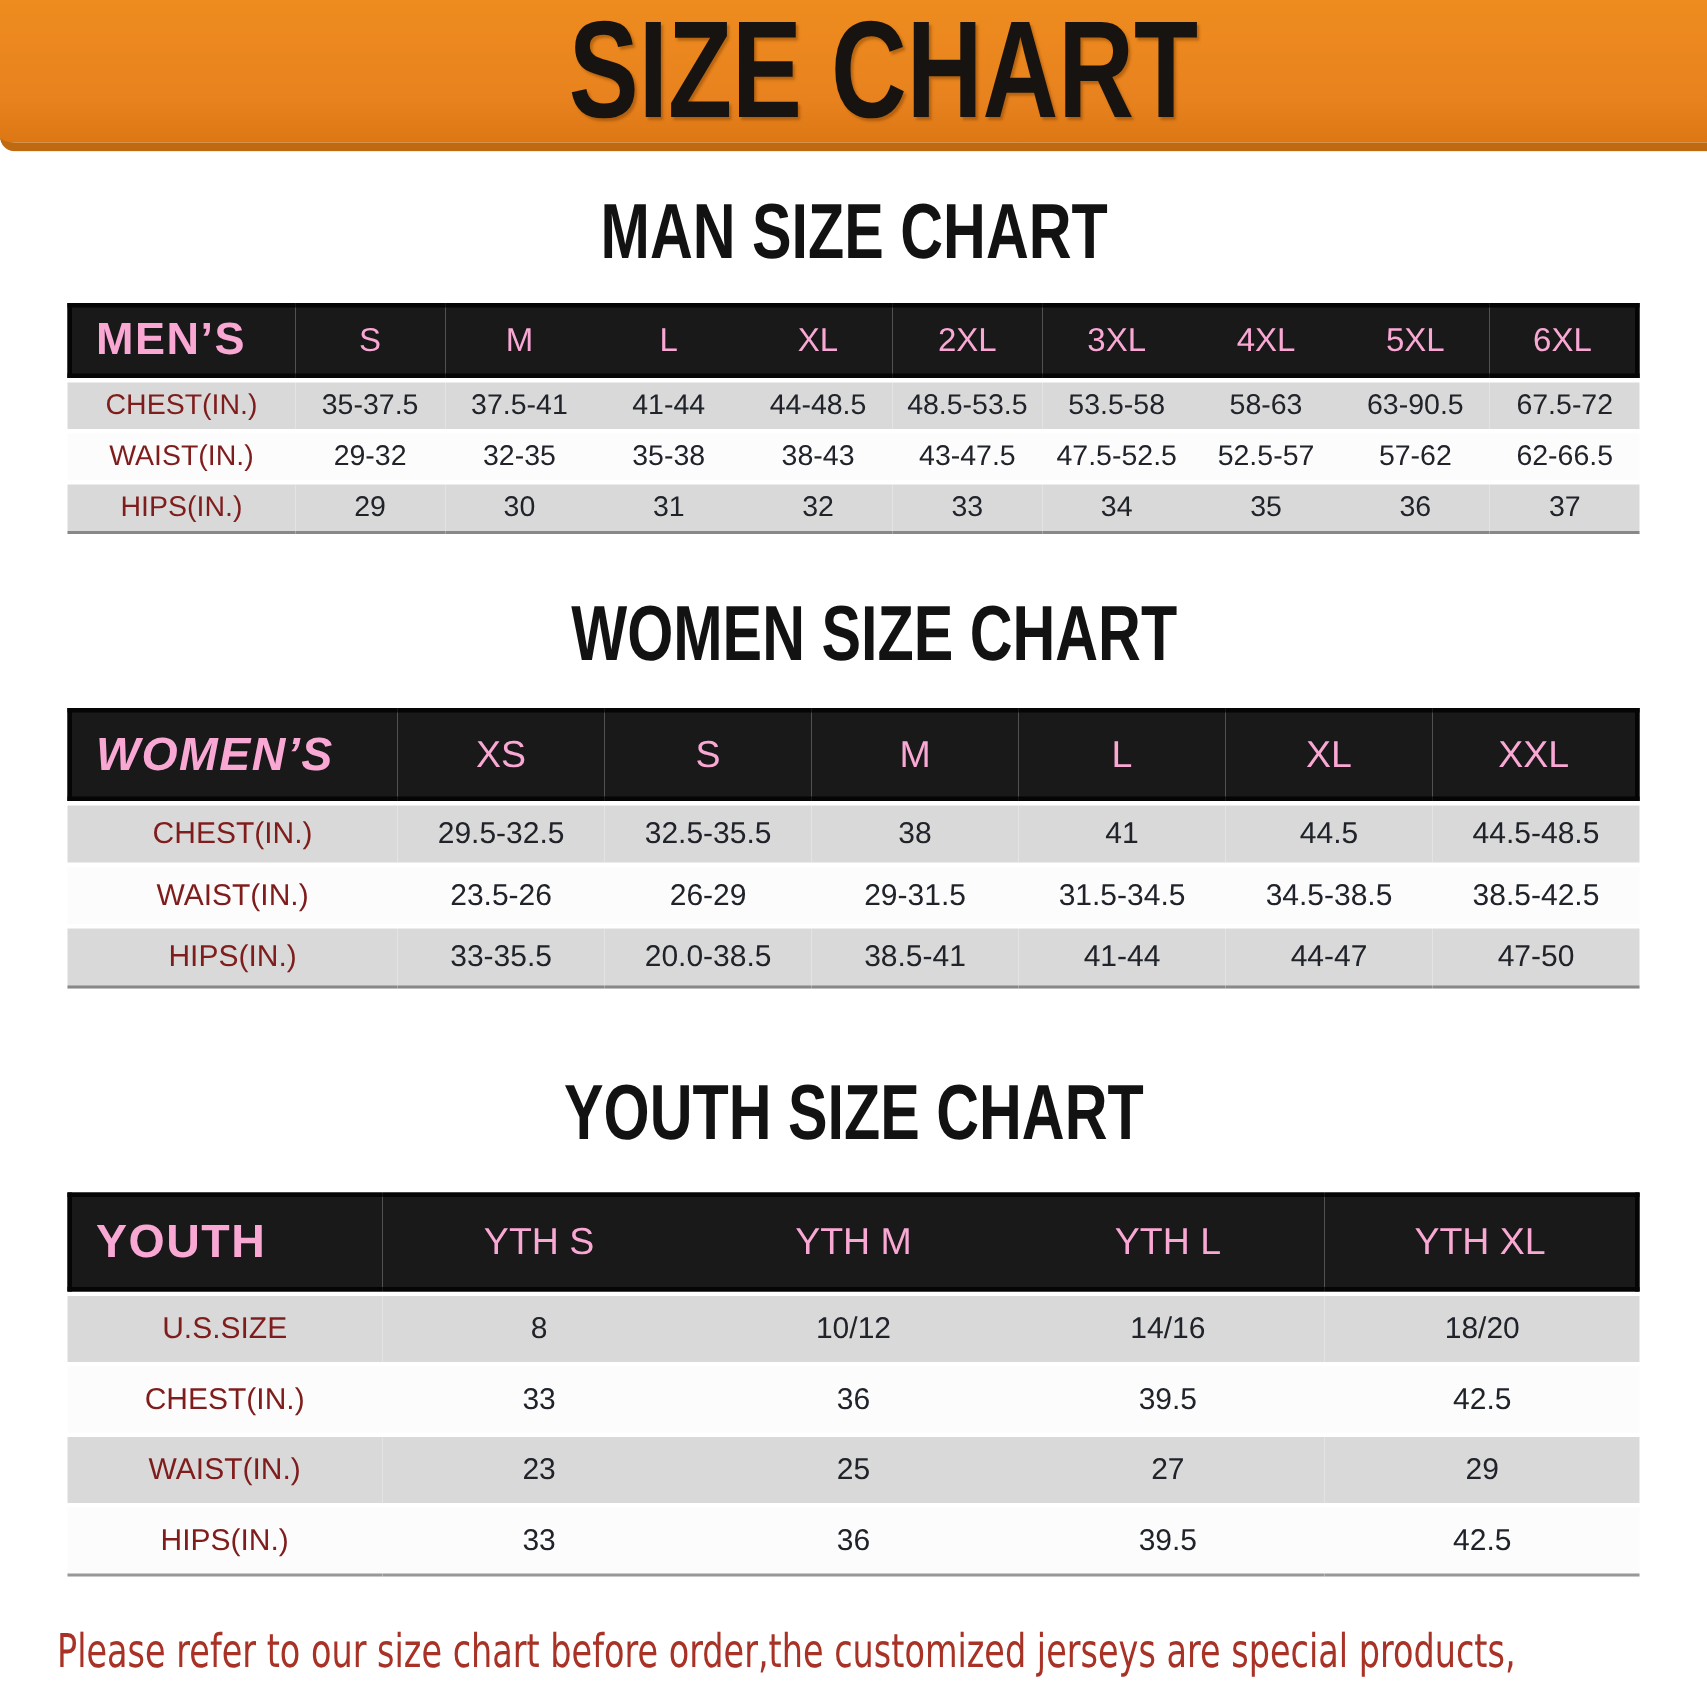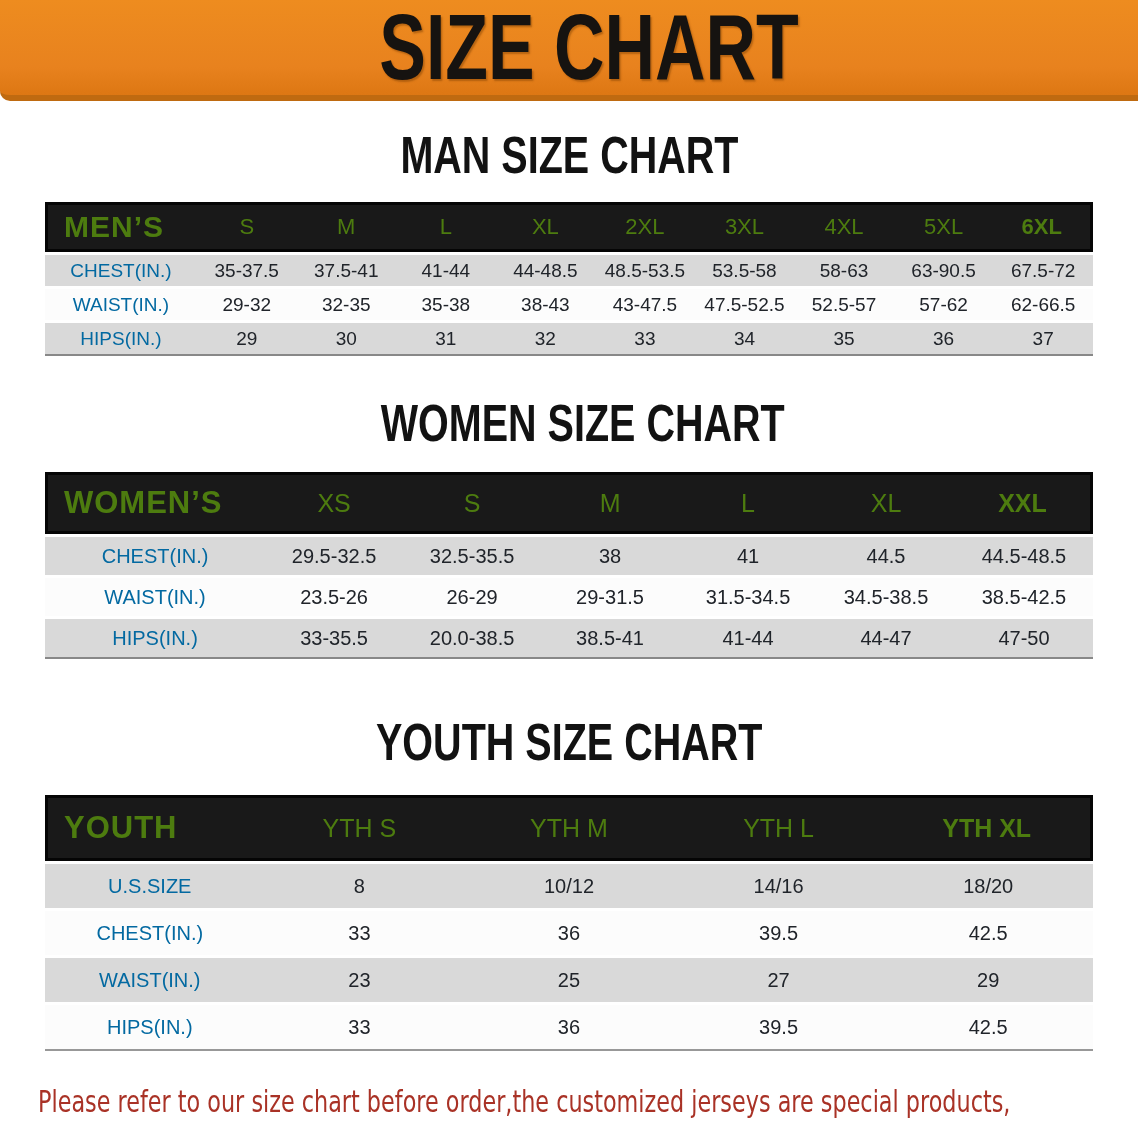--- a/index.html
+++ b/index.html
@@ -62,51 +62,51 @@
     table-layout: fixed;
   }
   .size-table th, .size-table td {
     padding: 0;
     vertical-align: middle;
     text-align: center;
   }
 
   .header-row th {
     background: #191919;
-    color: #4d7c0f;
+    color: #f9a8d4;
     border-top: 3px solid #050505;
     border-bottom: 3px solid #050505;
     font-weight: 400;
   }
   .header-row th:first-child { border-left: 3px solid #050505; }
-  .header-row th:last-child  { border-right: 3px solid #050505; font-weight: bold; }
+  .header-row th:last-child  { border-right: 3px solid #050505; }
 
   th.group-label {
     text-align: left !important;
     padding-left: 16px !important;
     font-weight: 800;
     letter-spacing: 1px;
   }
 
   tbody tr:nth-child(odd) td  { background: #d9d9d9; }
   tbody tr:nth-child(even) td { background: #fcfcfc; }
 
-  td.row-label { color: #0369a1; }
+  td.row-label { color: #7f1d1d; }
   td[data-name="size-value"] { color: #20242a; }
 
   .size-table tbody tr:last-child td { border-bottom: 2px solid rgba(70,70,70,0.55); }
 
   
   .section-0 .header-row th { height: 44px; font-size: 22px; }
   .section-0 th.group-label { font-size: 30px; }
   .section-0 tbody td { height: 31px; font-size: 19px; }
   .section-0 col.label-col { width: 14.5%; }
 
   .section-1 .header-row th { height: 56px; font-size: 25px; }
-  .section-1 th.group-label { font-size: 31px; }
+  .section-1 th.group-label { font-size: 31px; font-style: italic; }
   .section-1 tbody td { height: 38px; font-size: 20px; }
   .section-1 col.label-col { width: 21%; }
 
   .section-2 .header-row th { height: 60px; font-size: 25px; }
   .section-2 th.group-label { font-size: 31px; }
   .section-2 tbody td { height: 44px; font-size: 20px; }
   .section-2 col.label-col { width: 20%; }
 
   
   .disclaimer {

